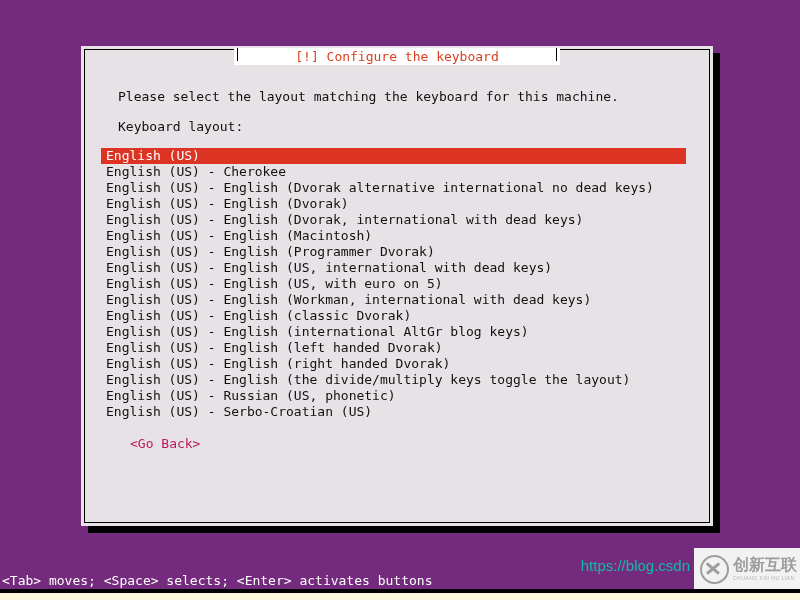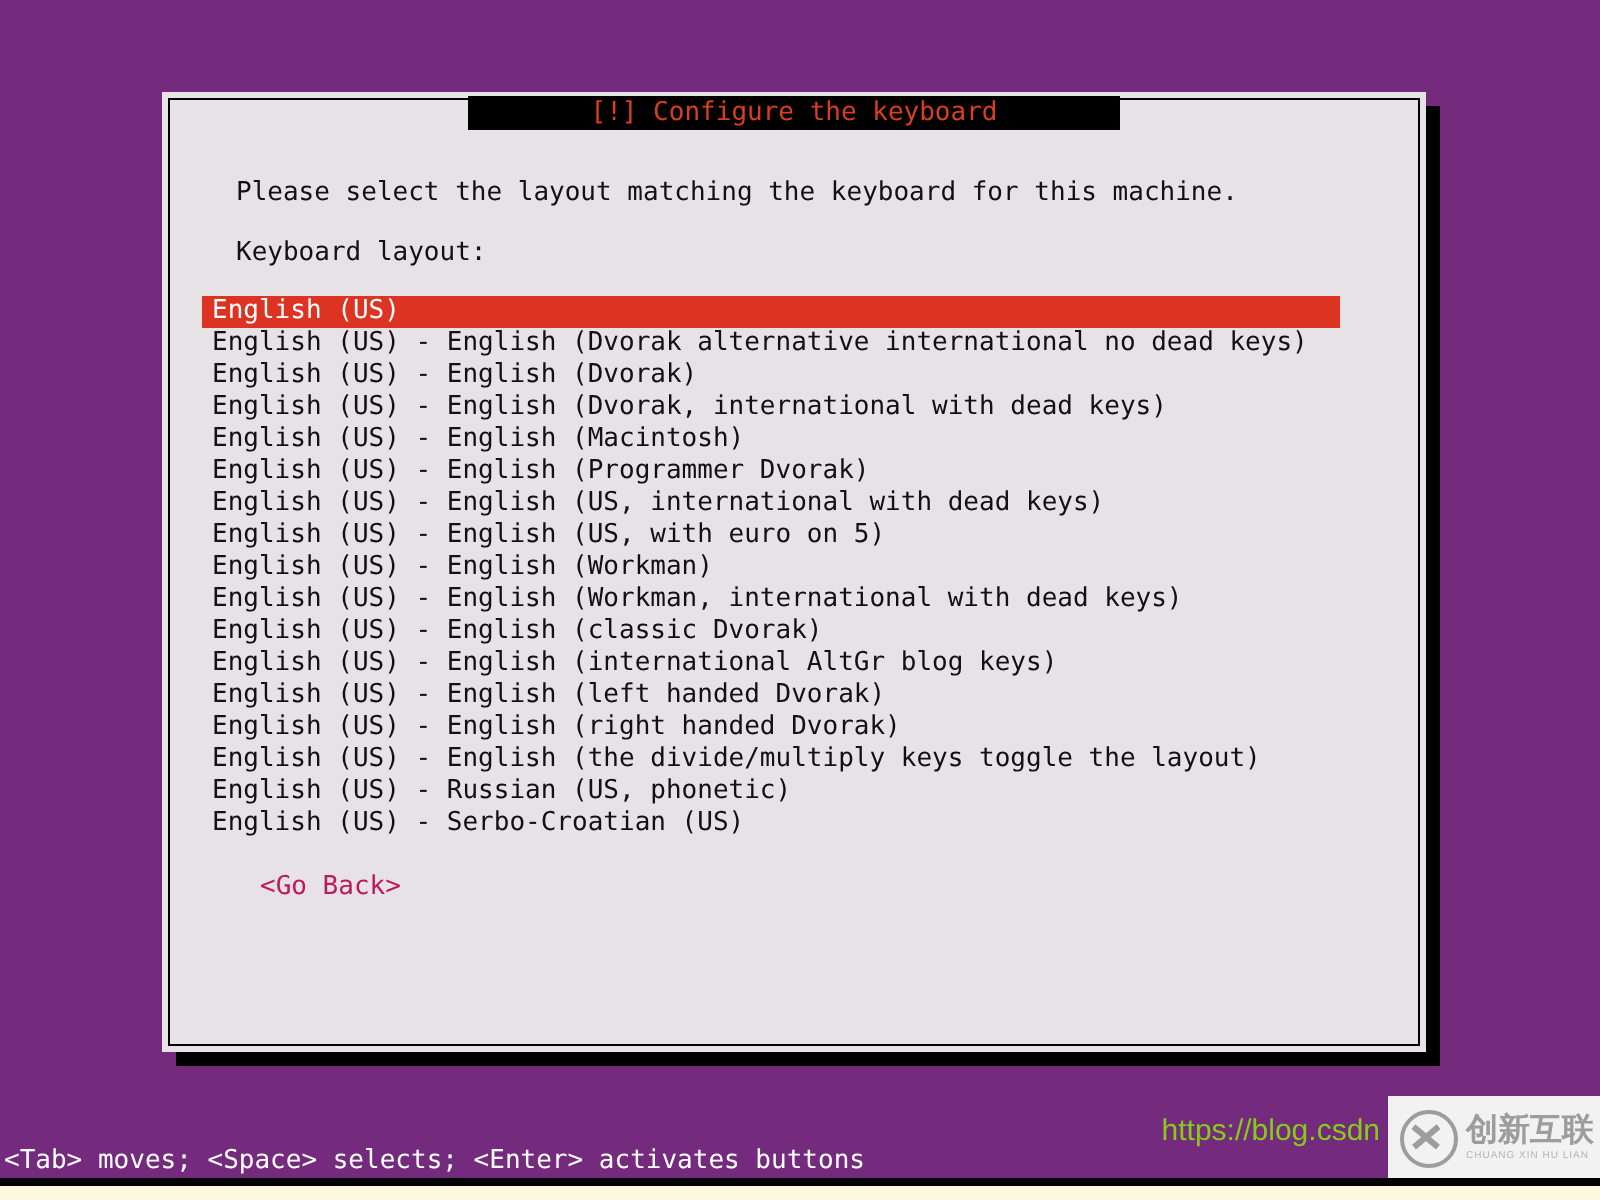--- a/index.html
+++ b/index.html
@@ -56,21 +56,21 @@
     left: 0;
     top: -3px;
     width: 100%;
     height: 19px;
     display: flex;
     align-items: center;
     justify-content: center;
     pointer-events: none;
   }
   #title-gap {
-    background: #000000;
+    background: #ffffff;
     padding: 0 3px;
     display: flex;
     align-items: flex-start;
     height: 17px;
     gap: 48px;
   }
   .tick {
     width: 1px;
     height: 13px;
     background: #000000;
@@ -108,21 +108,21 @@
 
   #layout-list {
     list-style: none;
     margin: 0;
     padding: 0;
   }
   #layout-list li {
     white-space: pre;
     line-height: 16px;
     height: 16px;
-    padding: 0 0 0 5px;
+    padding: 0 16px 0 5px;
     margin: 0;
     color: #111111;
   }
   #layout-list li.selected {
     background: #dc3323;
     color: #ffffff;
     width: 564px;
   }
 
   #gobackrow {
@@ -164,21 +164,21 @@
     width: 100%;
     height: 7px;
     background: #fbf8dd;
   }
 
   
   #watermark-url {
     position: absolute;
     right: 110px;
     bottom: 26px;
-    color: #84cc16;
+    color: #14b8a6;
     font-size: 15px;
     font-family: "Liberation Sans", sans-serif;
     white-space: pre;
     margin-top: 47px;
   }
   #watermark-logo {
     position: absolute;
     right: 0px;
     bottom: 10px;
     width: 106px;
@@ -252,28 +252,28 @@
       </div>
 
       <div id="body-area">
 
         <div id="prompt-text" class="prompt-line">Please select the layout matching the keyboard for this machine.</div>
 
         <div id="layout-label" class="prompt-line">Keyboard layout:</div>
 
         <ul id="layout-list">
             <li class="selected">English (US)</li>
+            <li>English (US) - Cherokee</li>
             <li>English (US) - English (Dvorak alternative international no dead keys)</li>
             <li>English (US) - English (Dvorak)</li>
             <li>English (US) - English (Dvorak, international with dead keys)</li>
             <li>English (US) - English (Macintosh)</li>
             <li>English (US) - English (Programmer Dvorak)</li>
             <li>English (US) - English (US, international with dead keys)</li>
             <li>English (US) - English (US, with euro on 5)</li>
-            <li>English (US) - English (Workman)</li>
             <li>English (US) - English (Workman, international with dead keys)</li>
             <li>English (US) - English (classic Dvorak)</li>
             <li>English (US) - English (international AltGr blog keys)</li>
             <li>English (US) - English (left handed Dvorak)</li>
             <li>English (US) - English (right handed Dvorak)</li>
             <li>English (US) - English (the divide/multiply keys toggle the layout)</li>
             <li>English (US) - Russian (US, phonetic)</li>
             <li>English (US) - Serbo-Croatian (US)</li>
           </ul>
 

